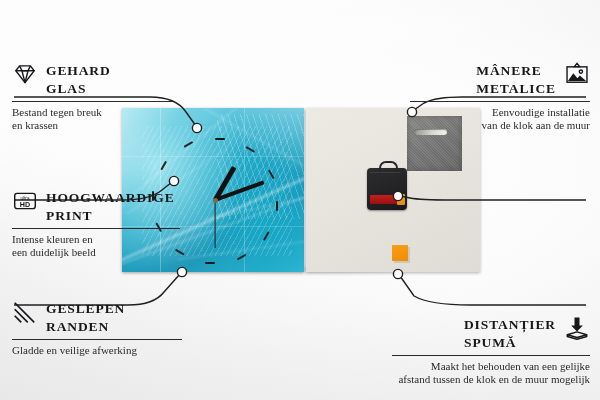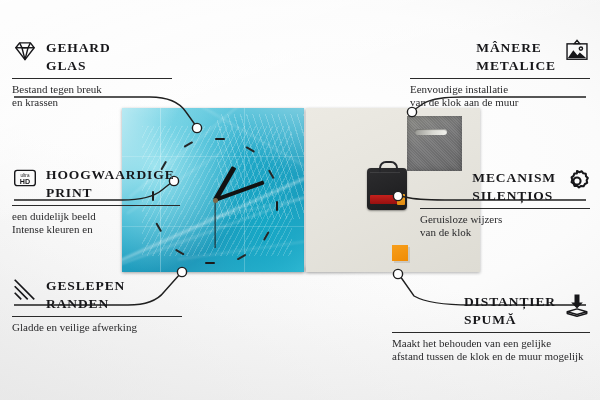--- a/index.html
+++ b/index.html
@@ -111,34 +111,34 @@
   .mech-shine{position:absolute;left:3px;top:4px;width:30px;height:1px;background:rgba(255,255,255,.10);}
   .spacer{
     position:absolute;left:270px;top:137px;width:16px;height:16px;
     background:linear-gradient(160deg,#f79e1b 0%,#f08c05 100%);
     box-shadow:2px 2px 0 rgba(0,0,0,.10);
   }
 
   
   .lines{position:absolute;left:0;top:0;width:600px;height:400px;pointer-events:none;}
   .callout{position:absolute;}
-  .callout .head{display:flex;align-items:flex-start;gap:8px;}
+  .callout .head{display:flex;align-items:flex-start;gap:8px;margin-top:23px;}
   .callout.right .head{flex-direction:row-reverse;}
   .ttl{
     font-family:"Liberation Serif", serif;
     font-size:13.5px;font-weight:700;letter-spacing:.9px;color:#17171a;
     line-height:15px;text-transform:uppercase;white-space:nowrap;
   }
   .callout.right .ttl{}
   .rule{height:1px;background:#2a2a2a;margin:4px 0 4px 0;}
   .sub{
     font-family:"Liberation Serif", serif;
     font-size:11px;color:#2a2a2c;line-height:12.5px;white-space:nowrap;
   }
-  .callout.right .sub{text-align:left;}
+  .callout.right .sub{text-align:right;}
   .ico{width:26px;height:26px;flex:0 0 26px;display:block;}
   .ico svg{display:block;width:26px;height:26px;}
 
   .c-glas{left:12px;top:38px;width:160px;}
   .c-print{left:12px;top:165px;width:168px;}
   .c-randen{left:12px;top:276px;width:170px;}
   .c-manere{right:10px;top:38px;width:180px;}
   .c-mecanism{right:10px;top:168px;width:170px;}
   .c-distantier{right:10px;top:292px;width:198px;}
   .callout.right{position:absolute;}
@@ -249,22 +249,22 @@
           <text x="12" y="11" font-family="Liberation Sans, sans-serif" font-size="4.2" fill="#17171a" stroke="none" text-anchor="middle">ultra</text>
           <text x="12" y="17.2" font-family="Liberation Sans, sans-serif" font-size="6.6" font-weight="bold" fill="#17171a" stroke="none" text-anchor="middle">HD</text>
         </svg>
       </span>
       <span>
         <span class="ttl">HOOGWAARDIGE</span><br>
         <span class="ttl">PRINT</span>
       </span>
     </div>
     <div class="rule"></div>
+    <div class="sub">Intense kleuren en</div>
     <div class="sub">een duidelijk beeld</div>
-    <div class="sub">Intense kleuren en</div>
   </div>
 
   <div class="callout left c-randen">
     <div class="head">
       <span class="ico">
         <svg viewBox="0 0 24 24" fill="none" stroke="#17171a" stroke-width="1.5" stroke-linecap="square">
           <path d="M3 4 L20 21"></path>
             <path d="M3 10 L14 21"></path>
             <path d="M3 16 L8 21"></path>
         </svg>
@@ -291,37 +291,20 @@
       <span>
         <span class="ttl">MÂNERE</span><br>
         <span class="ttl">METALICE</span>
       </span>
     </div>
     <div class="rule"></div>
     <div class="sub">Eenvoudige installatie</div>
     <div class="sub">van de klok aan de muur</div>
   </div>
 
-  <div class="callout right c-mecanism">
-    <div class="head">
-      <span class="ico">
-        <svg viewBox="0 0 24 24" fill="none" stroke="#17171a" stroke-width="1.9" stroke-linejoin="round">
-          <path d="M12 2.8 l2.2 1.1 2.2 -0.9 1.4 1.9 2.3 0.4 0.2 2.4 1.7 1.6 -1.1 2.1 0.5 2.3 -2.1 1.1 -1.2 2.1 -2.3 -0.3 -2 1.3 -1.8 -1.5 -2.3 0.2 -0.8 -2.2 -1.9 -1.3 0.6 -2.3 -0.6 -2.2 1.9 -1.4 0.7 -2.2 2.3 0.1 Z"></path>
-          <circle cx="12" cy="12" r="3.3"></circle>
-        </svg>
-      </span>
-      <span>
-        <span class="ttl">MECANISM</span><br>
-        <span class="ttl">SILENȚIOS</span>
-      </span>
-    </div>
-    <div class="rule"></div>
-    <div class="sub">Geruisloze wijzers</div>
-    <div class="sub">van de klok</div>
-  </div>
 
   <div class="callout right c-distantier">
     <div class="head">
       <span class="ico">
         <svg viewBox="0 0 24 24" fill="none" stroke="#17171a" stroke-width="1.3" stroke-linejoin="round">
           <path d="M9.7 2.4 h4.6 v7.2 h3.1 L12 15.2 L6.6 9.6 h3.1 Z" fill="#17171a" stroke="none"></path>
           <path d="M12 15.6 L21 18.2 L12 20.8 L3 18.2 Z"></path>
           <path d="M3 18.2 v1.6 L12 22.4 L21 19.8 v-1.6"></path>
         </svg>
       </span>

